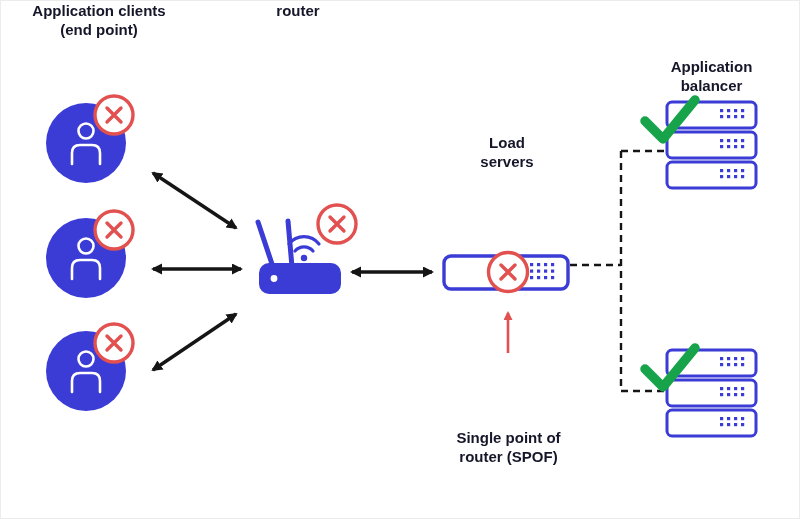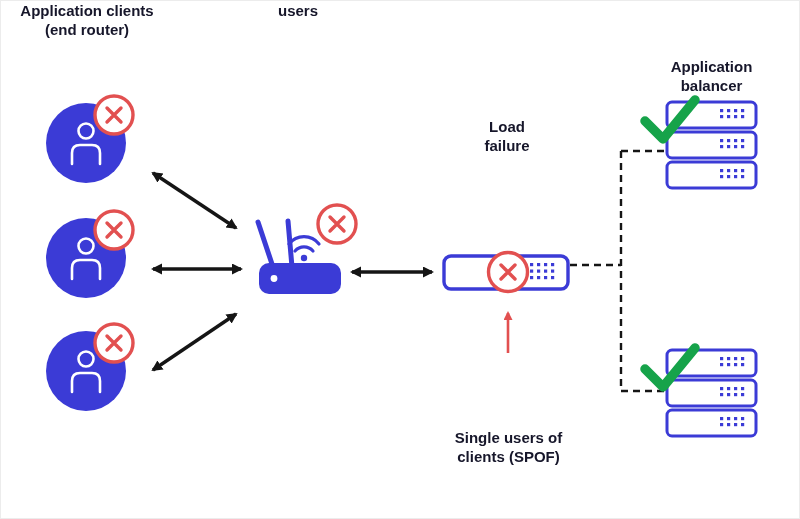--- a/index.html
+++ b/index.html
@@ -155,37 +155,37 @@
       <rect x="666" y="379" width="89" height="26" rx="5" class="srv"></rect>
       <use href="#dots8" x="719" y="386"></use>
       <rect x="666" y="409" width="89" height="26" rx="5" class="srv"></rect>
       <use href="#dots8" x="719" y="416"></use>
       <path d="M644,368 L662,386 L694,347" class="check"></path>
     </g>
 
     <line x1="507" y1="352" x2="507" y2="312" class="red-arrow" marker-end="url(#ar)"></line>
   </svg>
 
-  <div class="label" style="left:0;top:40;width:172px">
+  <div class="label" style="left:12px;top:40;width:172px">
     <div>Application clients</div>
-    <div>(end router)</div>
+    <div>(end point)</div>
   </div>
 
   <div class="label" style="left:240px;top:132;width:114px">
-    <div>users</div>
+    <div>router</div>
   </div>
 
-  <div class="label" style="left:443px;top:116px;width:126px">
+  <div class="label" style="left:443px;top:132px;width:126px">
     <div>Load</div>
-    <div>failure</div>
+    <div>servers</div>
   </div>
 
   <div class="label" style="left:638px;top:56px;width:145px">
     <div>Application</div>
     <div>balancer</div>
   </div>
 
   <div class="label" style="left:425px;top:427px;width:165px">
-    <div>Single users of</div>
-    <div>clients (SPOF)</div>
+    <div>Single point of</div>
+    <div>router (SPOF)</div>
   </div>
 
 </div>
 
 </body></html>

